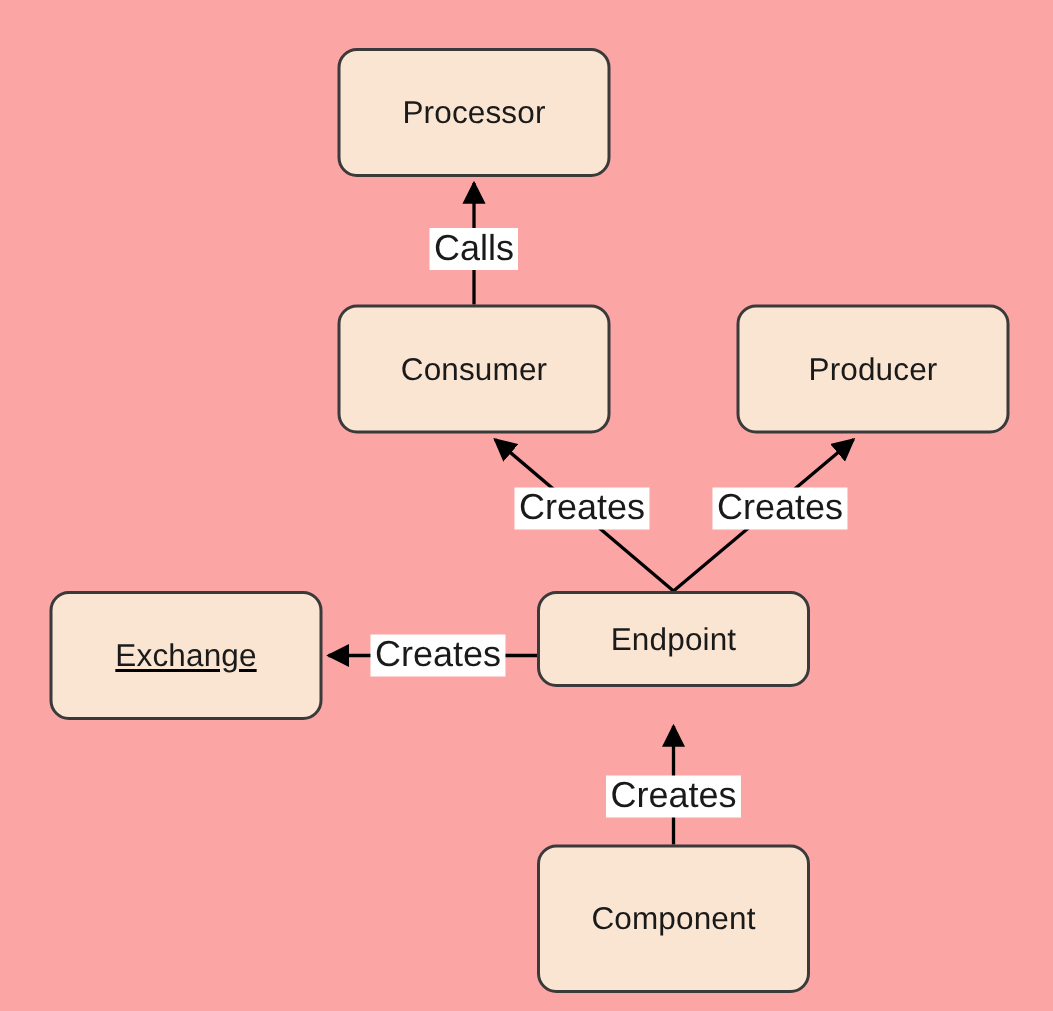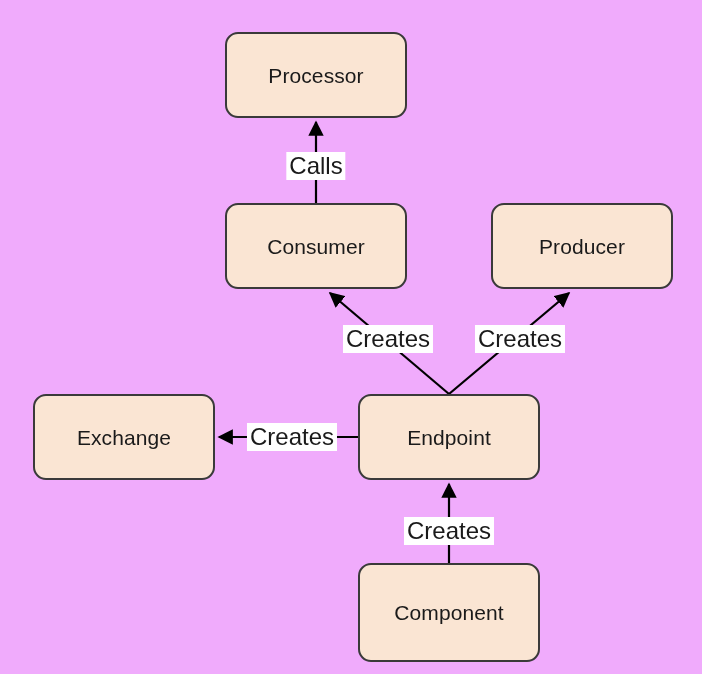--- a/index.html
+++ b/index.html
@@ -4,21 +4,21 @@
 <style>
   html, body {
     margin: 0;
     padding: 0;
     background: #ffffff;
   }
   #canvas {
     position: relative;
     width: 702px;
     height: 674px;
-    background: #f0abfc;
+    background: #fca5a5;
     font-family: "Liberation Sans", sans-serif;
     overflow: hidden;
   }
   #edges {
     position: absolute;
     left: 0;
     top: 0;
     width: 702px;
     height: 674px;
   }
@@ -78,25 +78,25 @@
   </div>
 
   <div class="node" style="left:225px; top:203px; width:182px; height:86px;">
     <span class="node-label">Consumer</span>
   </div>
 
   <div class="node" style="left:491px; top:203px; width:182px; height:86px;align-items:center;">
     <span class="node-label">Producer</span>
   </div>
 
-  <div class="node" style="left:33px; top:394px; width:182px; height:86px;">
+  <div class="node" style="left:33px; top:394px; width:182px; height:86px;text-decoration:underline;">
     <span class="node-label">Exchange</span>
   </div>
 
-  <div class="node" style="left:358px; top:394px; width:182px; height:86px;text-align:right;">
+  <div class="node" style="left:358px; top:394px; width:182px; height:64px;text-align:right;">
     <span class="node-label">Endpoint</span>
   </div>
 
   <div class="node" style="left:358px; top:563px; width:182px; height:99px;">
     <span class="node-label">Component</span>
   </div>
 
   <span class="edge-label" style="left:316px; top:166px;">Calls</span>
 
   <span class="edge-label" style="left:388px; top:339px;">Creates</span>

